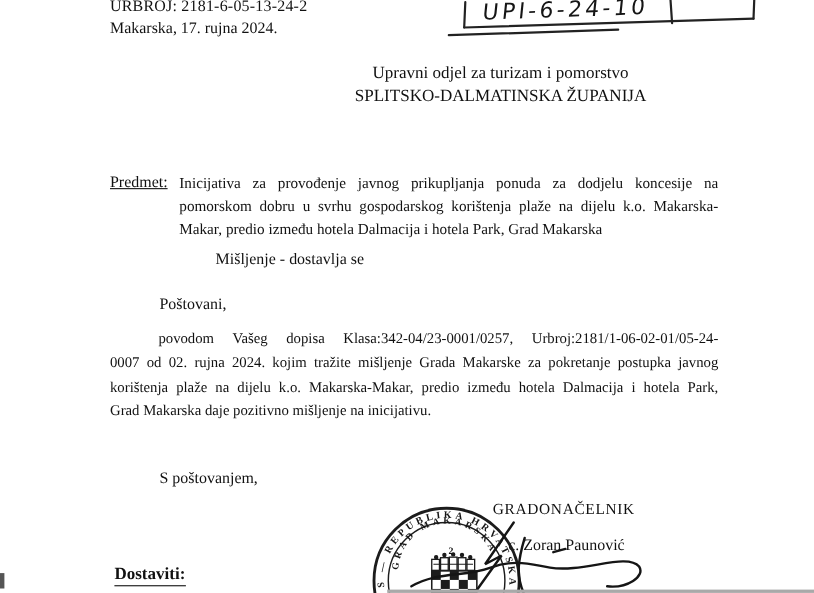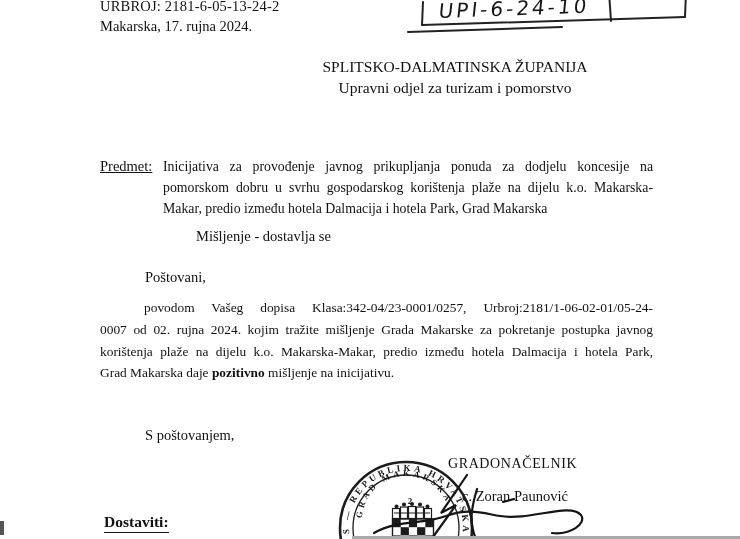--- a/index.html
+++ b/index.html
@@ -49,22 +49,22 @@
     <path d="M23,10 L22,33"></path>
     <path d="M22,33 L285,25"></path>
     <path d="M285,25 L286,0"></path>
     <path d="M209,0 L211,29"></path>
     <path d="M8,40 L162,35"></path>
   </g>
   <text transform="translate(38,26) rotate(-2) skewX(-8)" font-family="DejaVu Sans, sans-serif" font-size="20" letter-spacing="3">UPI-6-24-10</text>
 </svg>
 
 <div class="abs" id="recipient">
+  <div>Upravni odjel za turizam i pomorstvo</div>
   <div>SPLITSKO-DALMATINSKA ŽUPANIJA</div>
-  <div>Upravni odjel za turizam i pomorstvo</div>
 </div>
 
 <div class="abs" id="subject">
   <span class="label">Predmet:</span>
   <div class="hang">
       <div class="tline">Inicijativa za provođenje javnog prikupljanja ponuda za dodjelu koncesije na</div>
       <div class="tline">pomorskom dobru u svrhu gospodarskog korištenja plaže na dijelu k.o. Makarska-</div>
       <div class="tline">Makar, predio između hotela Dalmacija i hotela Park, Grad Makarska</div>
     </div>
 </div>
@@ -72,21 +72,21 @@
 
 <div class="abs line-sm" id="salutation">Poštovani,</div>
 
 <div class="abs" id="body-par">
   <div>
       <div class="tline">povodom Vašeg dopisa Klasa:342-04/23-0001/0257, Urbroj:2181/1-06-02-01/05-24-</div>
       <div class="tline">0007 od 02. rujna 2024. kojim tražite mišljenje Grada Makarske za pokretanje postupka javnog</div>
       <div class="tline">korištenja plaže na dijelu k.o. Makarska-Makar, predio između hotela Dalmacija i hotela Park,</div>
     </div>
   <div class="lastline">
-    <span>Grad Makarska daje </span><span style="font-weight:bold">pozitivno</span><span> mišljenje na inicijativu.</span>
+    <span>Grad Makarska daje </span><span style="font-weight:normal">pozitivno</span><span> mišljenje na inicijativu.</span>
   </div>
 </div>
 
 <div class="abs line-sm" id="closing">S poštovanjem,</div>
 
 <div class="abs" id="sig-title">GRADONAČELNIK</div>
 <div class="abs" id="sig-name">c. Zoran Paunović</div>
 
 <svg class="abs" id="stamp" viewBox="0 0 270 86">
   <defs>

